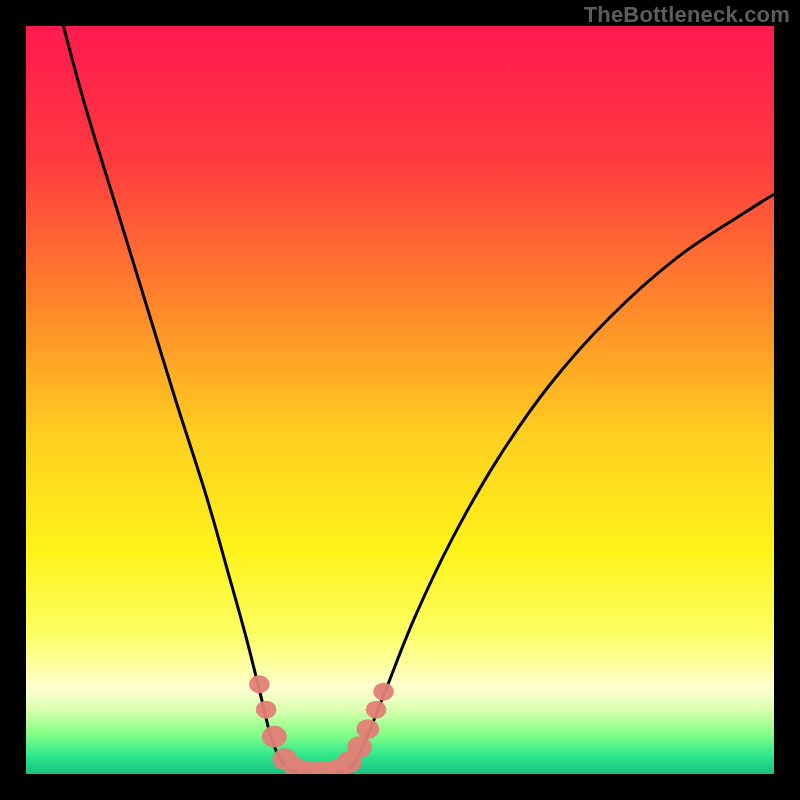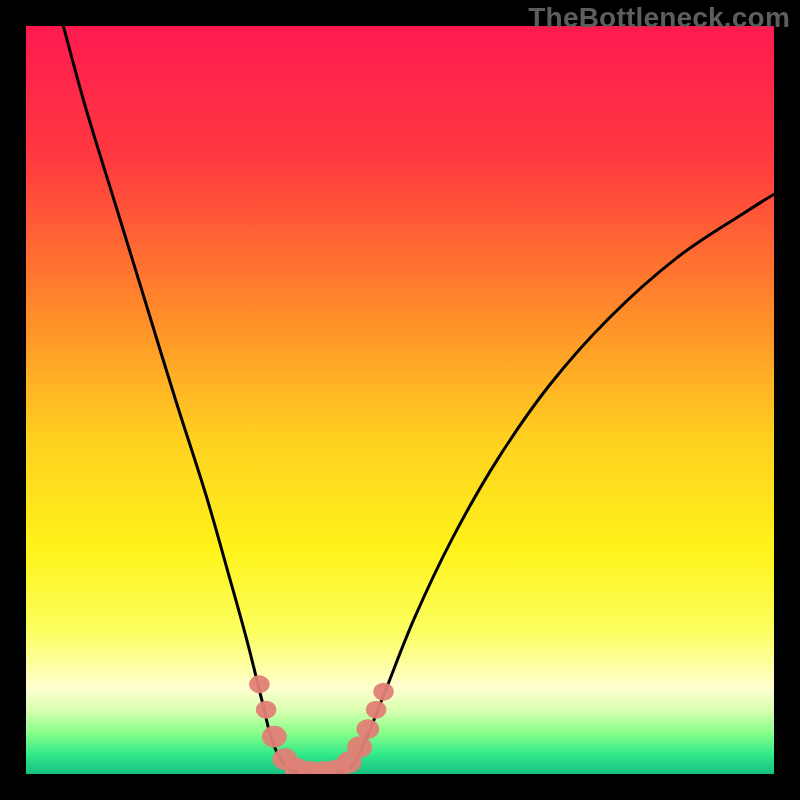--- a/index.html
+++ b/index.html
@@ -24,21 +24,21 @@
     top: 26px;
     width: 748px;
     height: 748px;
     overflow: hidden;
   }
   .watermark {
     position: absolute;
     top: 2px;
     right: 10px;
     font-family: Arial, Helvetica, sans-serif;
-    font-size: 28px;
+    font-size: 22px;
     font-weight: 600;
     color: #5d5d5d;
     letter-spacing: 0.2px;
   }
   svg { display: block; }
 </style>
 </head>
 <body>
 
 <div class="frame">

